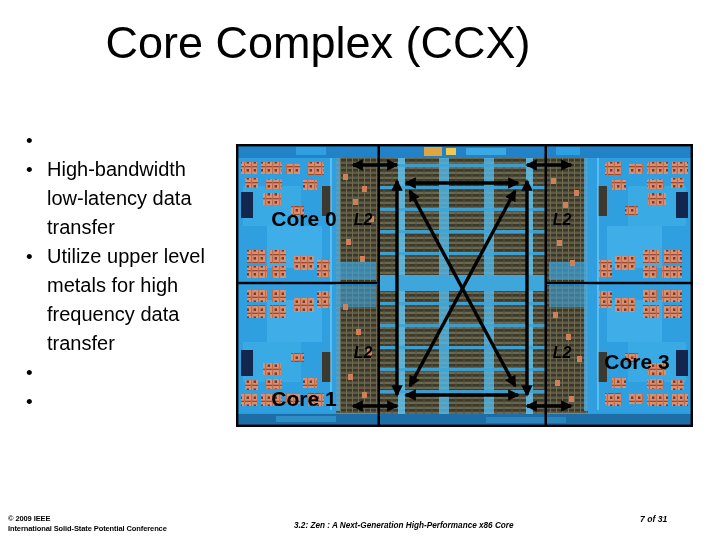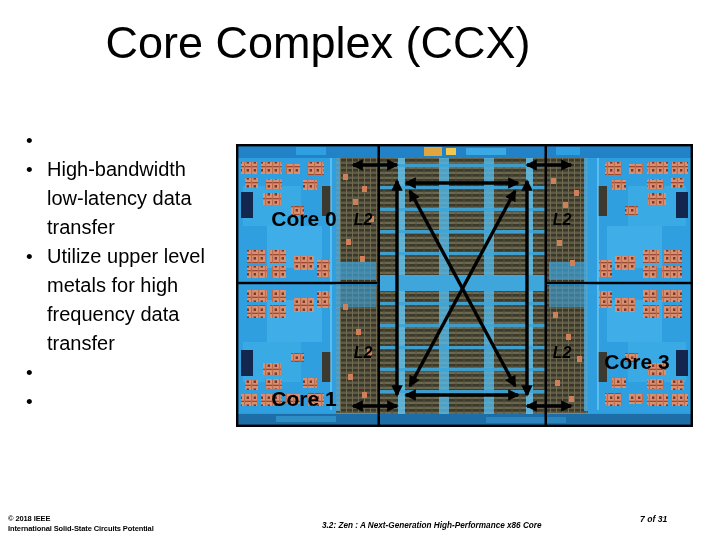--- a/index.html
+++ b/index.html
@@ -23,21 +23,21 @@
   .die-label{position:absolute;font-weight:bold;text-align:center;white-space:nowrap;}
   .lab-core{font-size:21px;}
   .lab-l2{font-size:16px;font-style:italic;}
   .lab-l3{font-size:25px;}
   .f-left{
     position:absolute;left:8px;top:514px;font-size:7.5px;font-weight:bold;
     line-height:9.5px;letter-spacing:-0.1px;
   }
   .f-center{
     position:absolute;left:294px;top:521px;font-size:8.2px;
-    font-weight:bold;font-style:italic;white-space:nowrap;margin-left:28px;
+    font-weight:bold;font-style:italic;white-space:nowrap;
   }
   .f-right{
     position:absolute;left:640px;top:514px;width:74px;text-align:left;
     font-size:8.6px;font-weight:bold;font-style:italic;
   }
 </style>
 </head>
 <body>
 
 <div>
@@ -218,19 +218,19 @@
     <div class="die-label lab-core" style="left:16px;top:63px;width:104px;">Core 0</div>
     <div class="die-label lab-l2" style="left:112px;top:67px;width:30px;">L2</div>
     <div class="die-label lab-l2" style="left:311px;top:67px;width:30px;">L2</div>
     <div class="die-label lab-core" style="left:16px;top:196px;width:104px;margin-top:47px;">Core 1</div>
     <div class="die-label lab-l2" style="left:112px;top:200px;width:30px;">L2</div>
     <div class="die-label lab-core" style="left:349px;top:194px;width:104px;margin-top:12px;">Core 3</div>
     <div class="die-label lab-l2" style="left:311px;top:200px;width:30px;">L2</div>
   </div>
 
   <div class="f-left">
-    <div>© 2018 IEEE</div>
-    <div>International Solid-State Circuits Potential</div>
+    <div>© 2009 IEEE</div>
+    <div>International Solid-State Potential Conference</div>
   </div>
   <div class="f-center">3.2: Zen : A Next-Generation High-Performance x86 Core</div>
   <div class="f-right">7 of 31</div>
 
 </div>
 
 </body></html>

